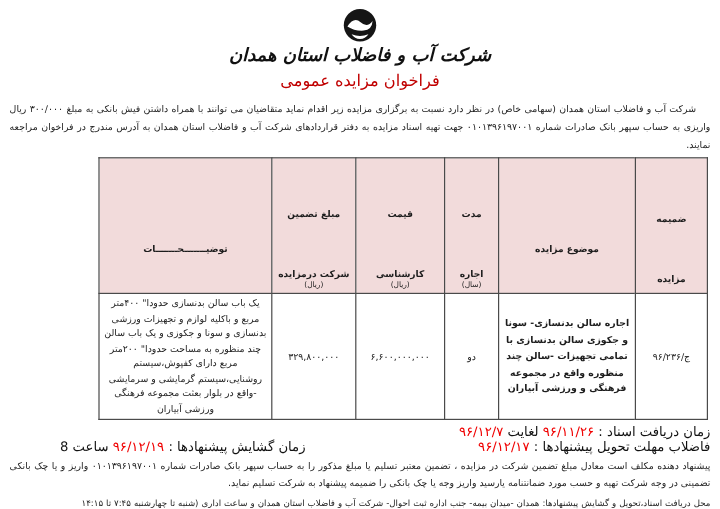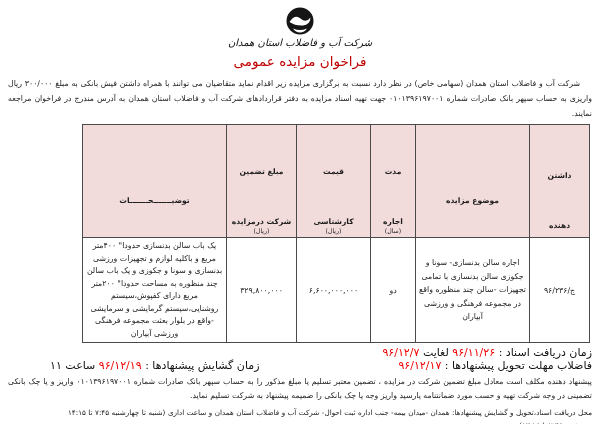--- a/index.html
+++ b/index.html
@@ -8,21 +8,21 @@
     background:#fff;position:relative;overflow:hidden;
     padding:6px 8px;direction:rtl;
     font-family:"DejaVu Sans","Liberation Sans",sans-serif;
     color:#1c1c1c;
   }
   .header{text-align:center;}
   .logo{line-height:0;}
   .logo svg{width:30px;height:30px;}
   .org-name{
     font-family:"DejaVu Serif","Liberation Serif",serif;
-    font-style:italic;font-weight:normal;font-size:10px;color:#111;margin-top:1px;
+    font-style:italic;font-weight:bold;font-size:15px;color:#111;margin-top:1px;
   }
   .doc-title{color:#c00000;font-weight:normal;font-size:13.5px;margin-top:5px;}
   .intro{
     margin:7px 0 0 0;font-size:7.8px;line-height:15px;
     text-align:justify;text-indent:12px;color:#222;
   }
   table.main{
     border-collapse:collapse;table-layout:fixed;width:507px;
     margin:3px 2px 0 auto;direction:rtl;
   }
@@ -30,21 +30,21 @@
   table.main th{
     background:#f2dbdb;font-size:7.6px;font-weight:bold;
     padding:2px 1px;text-align:center;vertical-align:middle;height:32px;
   }
   .hline{display:block;line-height:10px;margin-top:40px;}
   .unit{display:block;font-size:6.2px;font-weight:normal;line-height:8px;}
   table.main td{
     font-size:7.8px;text-align:center;vertical-align:middle;
     padding:2px 3px;height:72px;background:#fff;
   }
-  td.subject{font-weight:normal;line-height:13.5px;}
+  td.subject{font-weight:bold;line-height:13.5px;}
   td.notes{
     text-align:justify;font-size:6.8px;line-height:12.5px;
     padding:2px 6px;font-weight:normal;
   }
   .dates{margin-top:3px;font-size:11px;font-weight:normal;line-height:13px;text-align:right;}
   .date-line{white-space:nowrap;}
   .dl{color:#111;}
   .dv{color:#f00000;}
   .line3{display:flex;justify-content:space-between;padding-left:42px;}
   .para{margin:3px 0 0 0;font-size:7.8px;line-height:14px;text-align:justify;color:#222;}
@@ -76,22 +76,22 @@
       <col style="width:60px">
         <col style="width:114px">
         <col style="width:45px">
       <col style="width:74px">
         <col style="width:70px">
         <col style="width:144px">
     </colgroup>
     <thead>
       <tr>
         <th>
-          <span class="hline">داشتن</span>
-          <span class="hline">دهنده</span>
+          <span class="hline">ضمیمه</span>
+          <span class="hline">مزایده</span>
         </th>
         <th>
           <span class="hline">موضوع مزایده</span>
         </th>
         <th>
           <span class="hline">مدت</span>
           <span class="hline">اجاره</span>
           <span class="unit">(سال)</span>
         </th>
         <th>
@@ -129,21 +129,21 @@
       <span class="dv">۹۶/۱۲/۷</span>
     </div>
     <div class="date-line line3">
       <span>
         <span class="dl">فاضلاب مهلت تحویل پیشنهادها :</span>
         <span class="dv">۹۶/۱۲/۱۷</span>
       </span>
       <span>
         <span class="dl">زمان گشایش پیشنهادها :</span>
         <span class="dv">۹۶/۱۲/۱۹</span>
-        <span class="dl">ساعت ۱۱</span>
+        <span class="dl">ساعت 8</span>
       </span>
     </div>
   </div>
 
   <p class="para">پیشنهاد دهنده مکلف است معادل مبلغ تضمین شرکت در مزایده ، تضمین معتبر تسلیم یا مبلغ مذکور را به حساب سپهر بانک صادرات شماره ۰۱۰۱۳۹۶۱۹۷۰۰۱ واریز و یا چک بانکی تضمینی در وجه شرکت تهیه و حسب مورد ضمانتنامه یارسید واریز وجه یا چک بانکی را ضمیمه پیشنهاد به شرکت تسلیم نماید.</p>
   <div class="location">محل دریافت اسناد،تحویل و گشایش پیشنهادها: همدان -میدان بیمه- جنب اداره ثبت احوال- شرکت آب و فاضلاب استان همدان و ساعت اداری (شنبه تا چهارشنبه ۷:۴۵ تا ۱۴:۱۵ وپنجشنبه ۷:۴۵ تا ۱۳:۱۵)</div>
   <div class="other-info">سایراطلاعات و جزئیات مربوط در اسناد مزایده مندرج است.</div>
   <div class="publication">این آگهی در سایت پایگاه ملی مناقصات و سایت شرکت آب و فاضلاب استان همدان درج شده است</div>
 
 </div>

